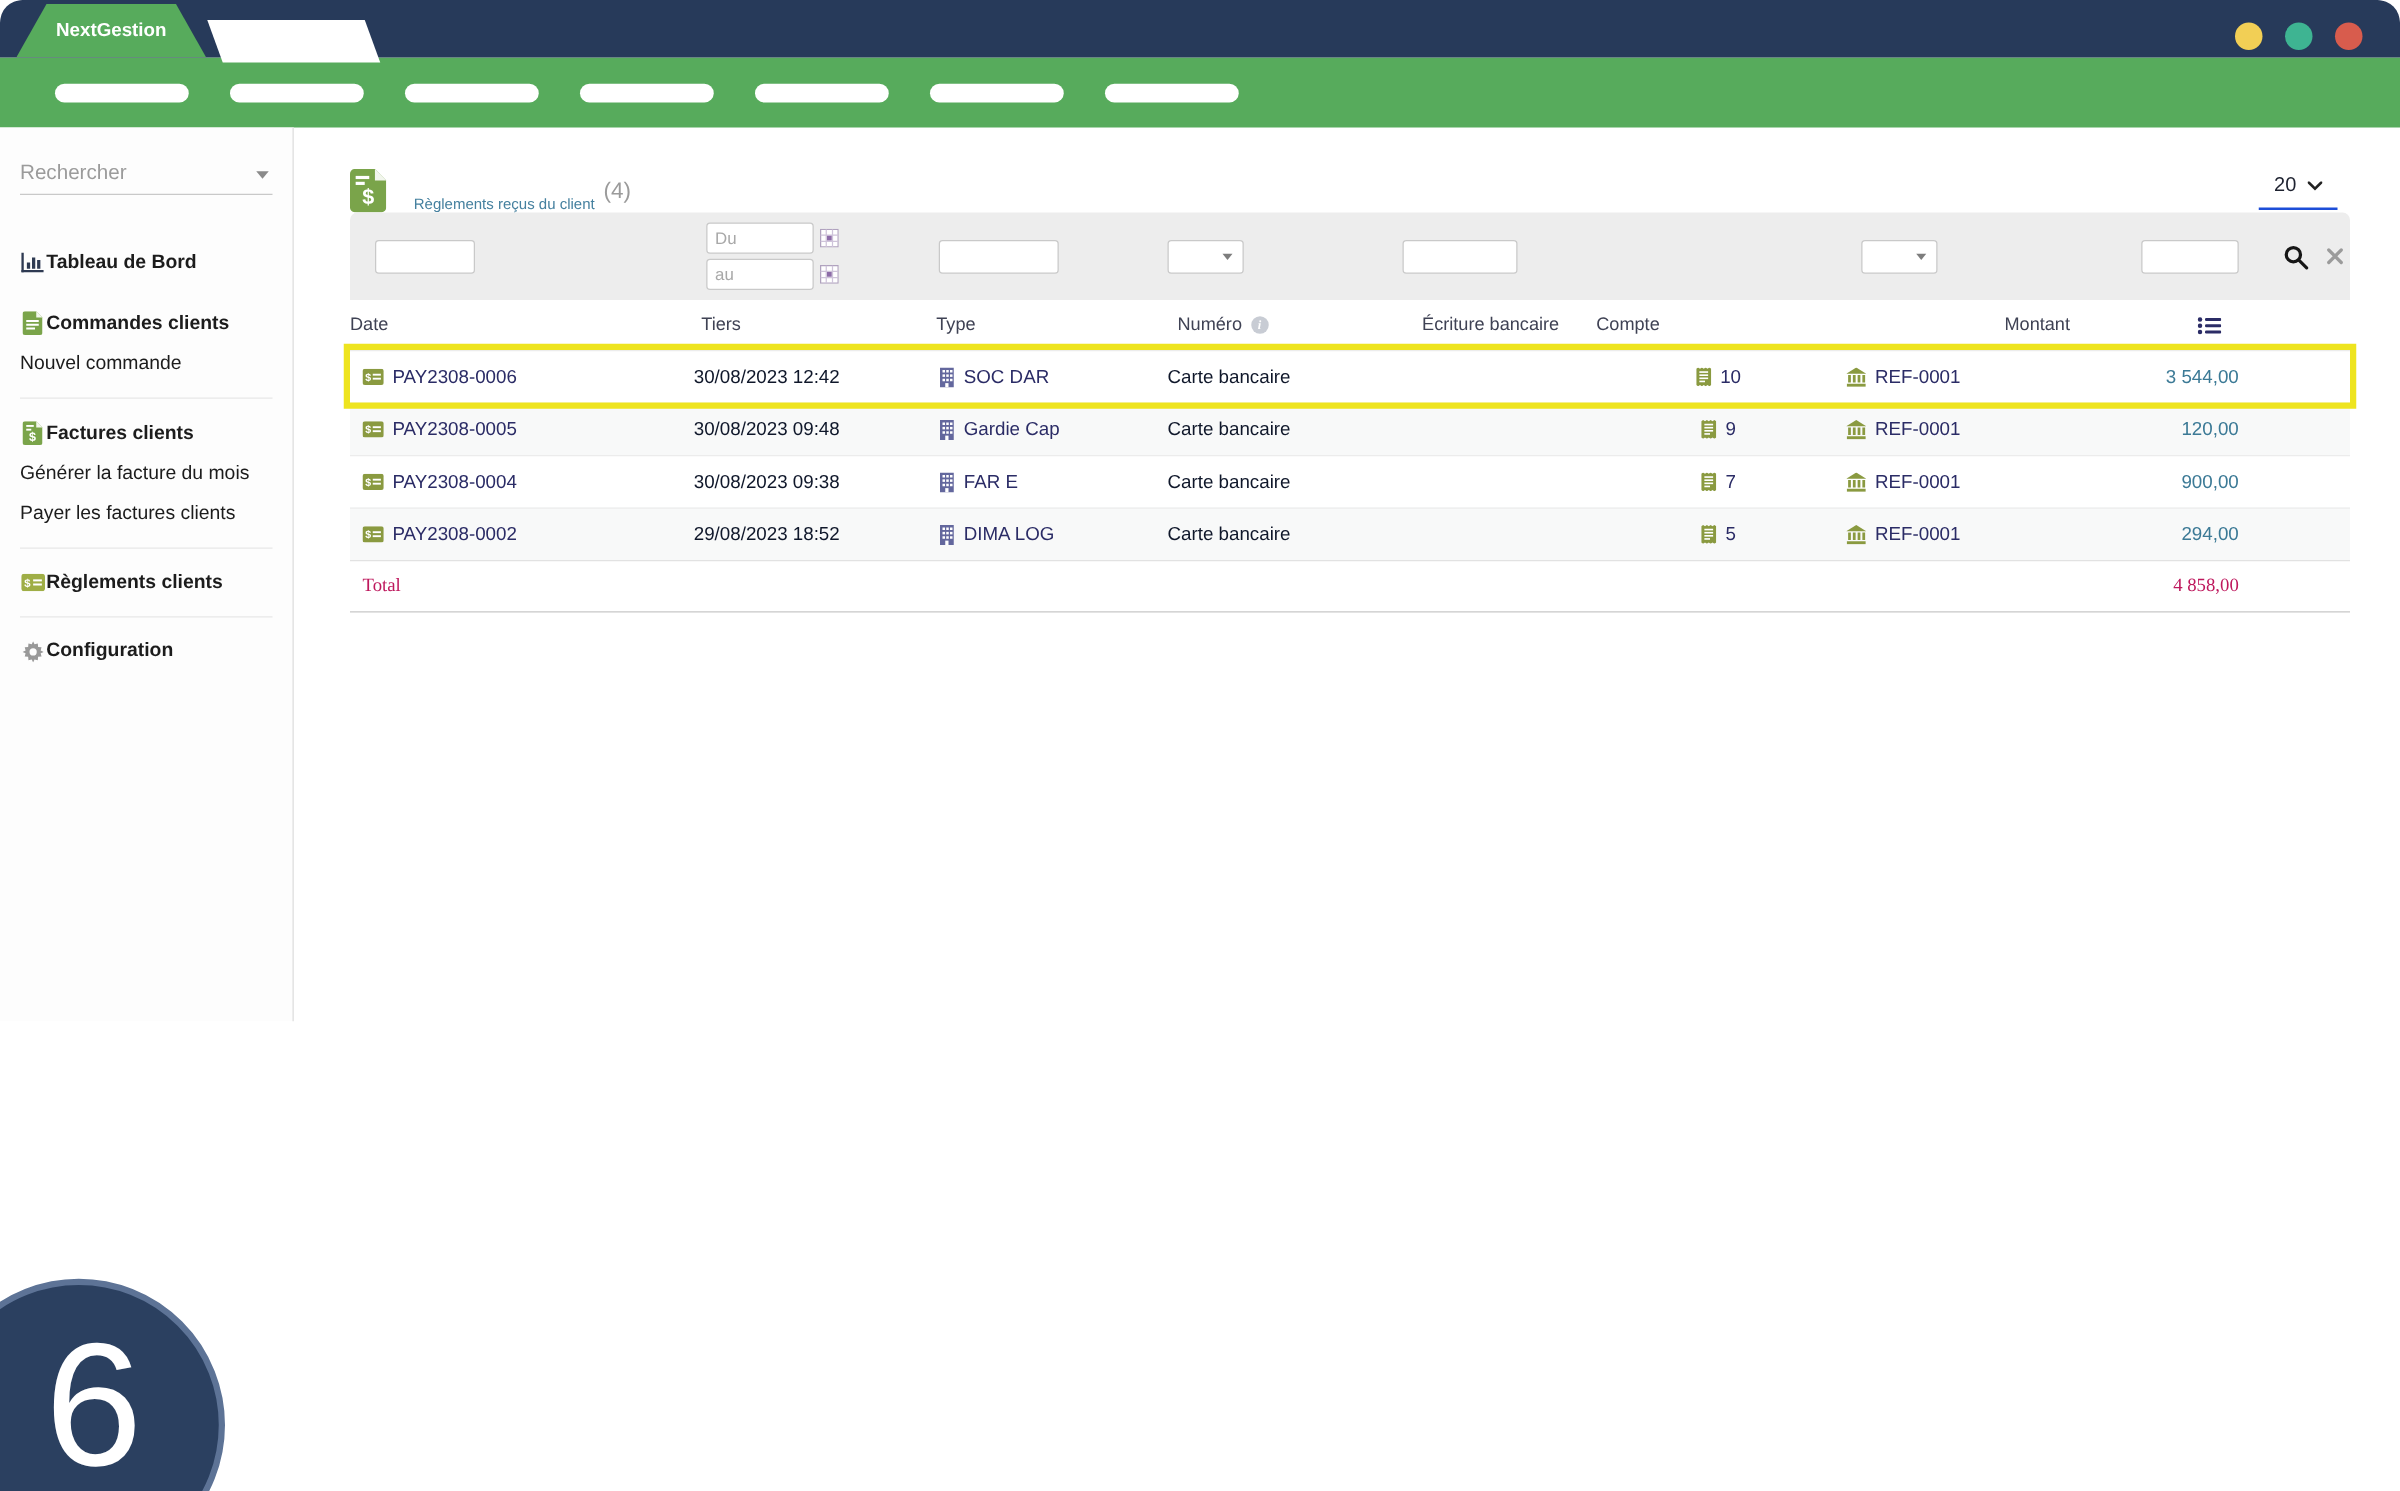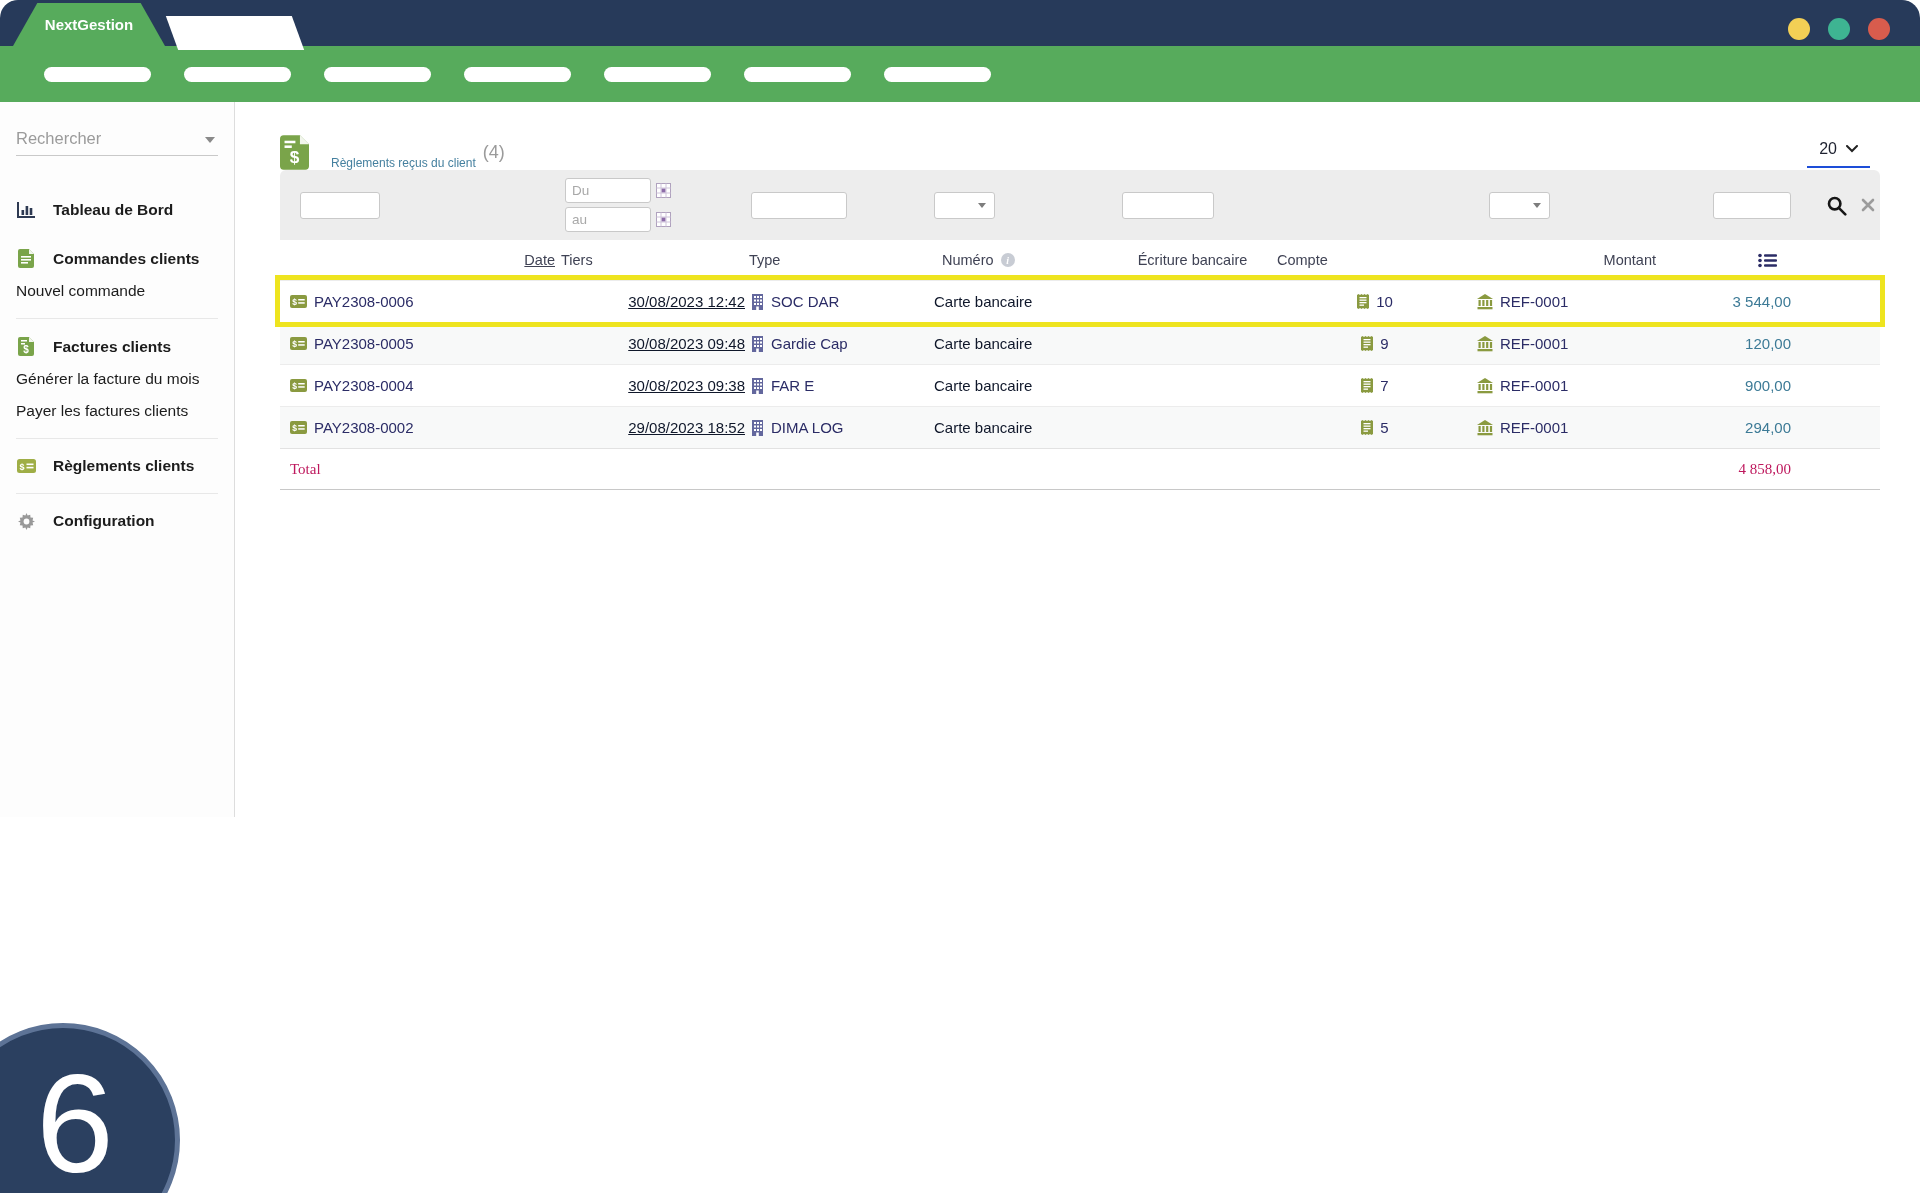--- a/index.html
+++ b/index.html
@@ -23,21 +23,21 @@
   
   .content { display:flex; height:715px;border-radius:17px; }
   .sidebar { width:235px; border-right:1px solid #ddd; padding:0 16px; background:#fdfdfd; }
   .search-wrap { position:relative; margin-top:27px; border-bottom:1px solid #c9c9c9; padding-bottom:7px; }
   .search-wrap input { width:100%; border:none; outline:none; background:transparent; font-size:16.5px; font-family:inherit; color:#333; }
   .search-wrap input::placeholder { color:#9b9b9b; }
   .sel-caret { width:0; height:0; border-left:5px solid transparent; border-right:5px solid transparent; border-top:6px solid #8a8a8a; }
   .search-caret { position:absolute; right:3px; top:8px; }
 
   .side-menu { margin-top:38px; font-size:15.5px; color:#1c1c1c; }
-  .m-head { display:flex; align-items:center; gap:17px; font-weight:bold; padding:7px 0; cursor:pointer; }
+  .m-head { display:flex; align-items:center; gap:1px; font-weight:bold; padding:7px 0; cursor:pointer; }
   .m-head .ic { width:20px; display:flex; justify-content:center; }
   .m-sub { padding:7px 0; cursor:pointer; }
   .m-gap { height:16px; }
   .m-div { border-top:1px solid #e8e8e8; margin:11px 0; }
 
   .main { flex:1; padding:0 40px 0 45px; position:relative; }
   .title-row { margin-top:33px; display:flex; align-items:center; }
   .page-title { color:#45809f; font-size:12px; margin-left:22px;margin-top:20px; }
   .title-count { color:#9b9b9b; font-size:18px; margin-left:7px; }
   .page-size { margin-left:auto; margin-right:10px; display:flex; align-items:center; gap:9px; padding:2px 12px 8px;
@@ -63,21 +63,21 @@
     display:inline-flex; align-items:center; justify-content:center; font-family:"Liberation Serif", serif; font-style:italic; }
 
   .data-row { height:42px; border-top:1px solid #ececec; background:#fff; }
   .data-row.striped { background:#f8f9f9; }
   .row-highlight { position:relative; z-index:2; outline:5px solid #eee41f; background:#fff; }
   .lnk { color:#2b2c66; cursor:pointer; }
   .plain { color:#0f172a; }
   .amount { color:#3c7a96; }
 
   .c-ref { padding-left:10px; }
-  .c-date { justify-content:flex-end;text-decoration:underline; }
+  .c-date { justify-content:flex-start; }
   .c-tiers { padding-left:6px; }
   .c-type { padding-left:4px; }
   .c-num { padding-left:12px; }
   .c-ecr { justify-content:center; }
   .c-cpt { padding-left:2px; }
   .c-mnt { justify-content:flex-end; padding-right:44px; }
   .c-ico { justify-content:center; }
 
   .total-row { height:42px; border-top:1px solid #e2e2e2; border-bottom:1px solid #c8c8c8; color:#be185d; background:#fff;font-family:Liberation Serif, serif; }
 

